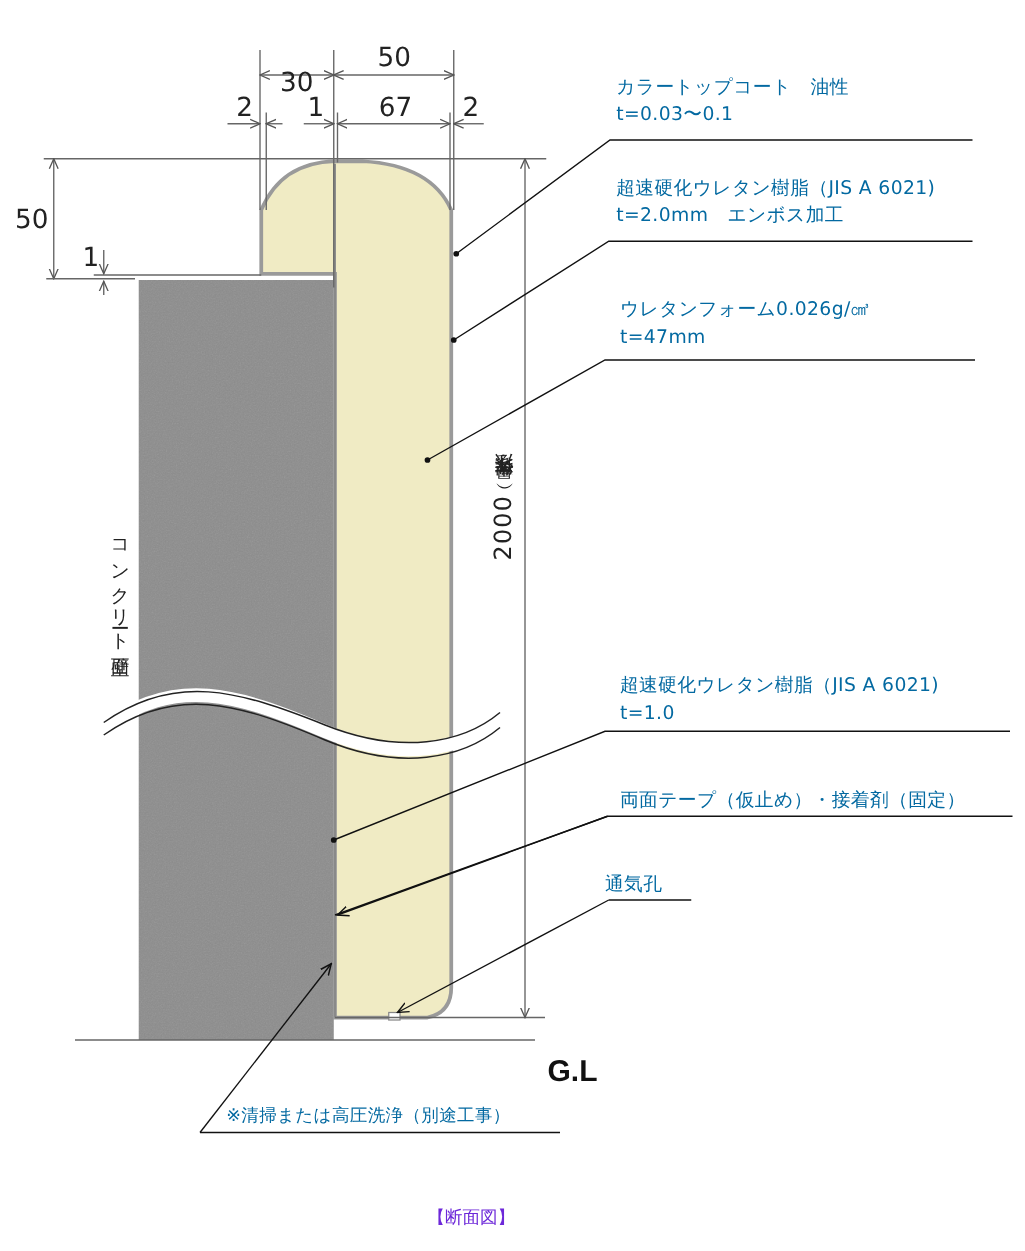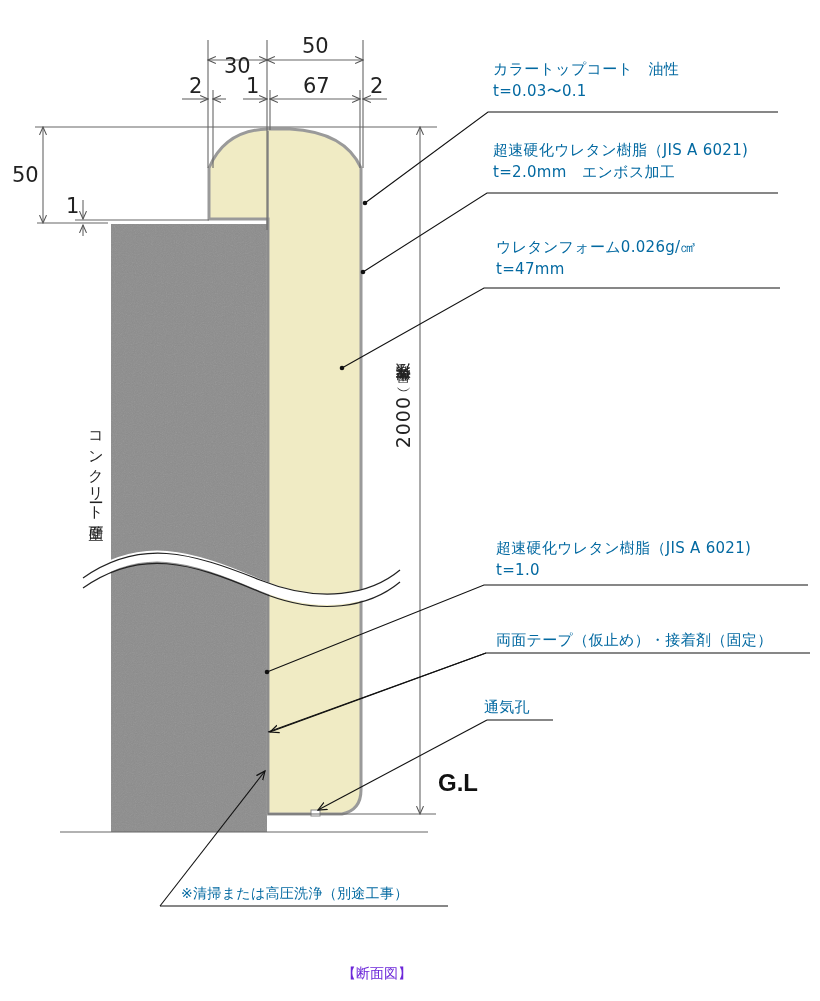--- a/index.html
+++ b/index.html
@@ -139,15 +139,15 @@
 <div class="lbl" style="left:496px;top:629px;">
   <div>両面テープ（仮止め）・接着剤（固定）</div>
 </div>
 <div class="lbl" style="left:484px;top:696px;">
   <div>通気孔</div>
 </div>
 <div class="lbl" style="left:181px;top:882px;font-size:14px;">
   <div>※清掃または高圧洗浄（別途工事）</div>
 </div>
 
-<div class="gl" style="left:438px;top:769px;">G.L</div>
+<div class="gl" style="left:438px;top:844px;">G.L</div>
 
 <div class="caption" style="left:342px;top:965px;">【断面図】</div>
 
 </body></html>

